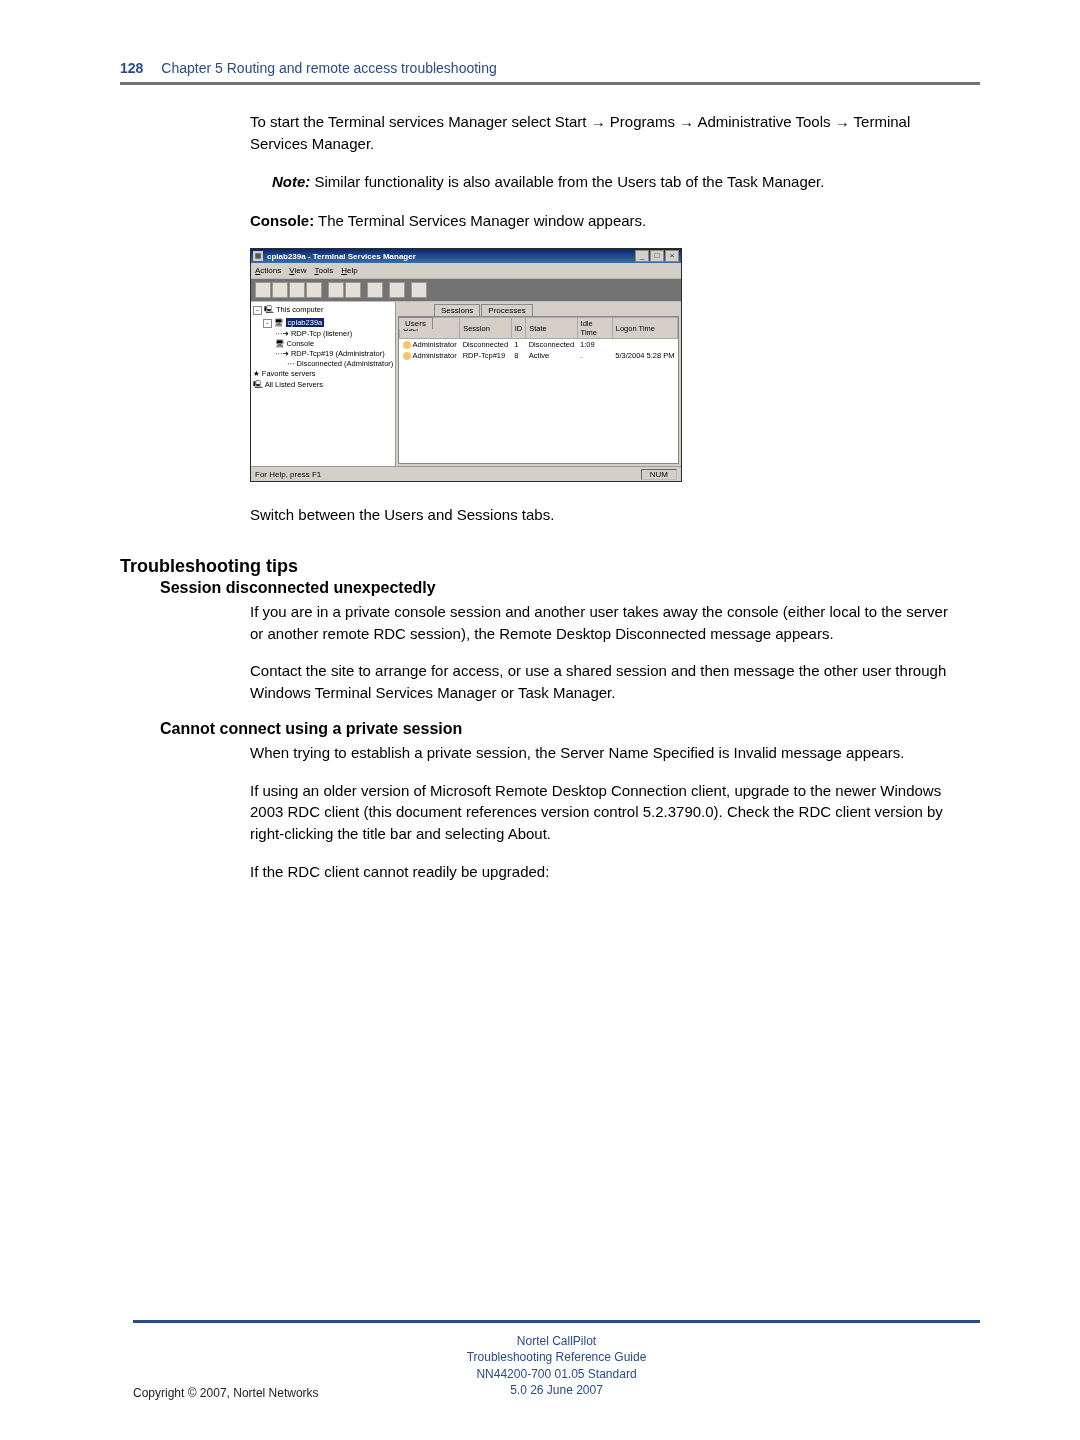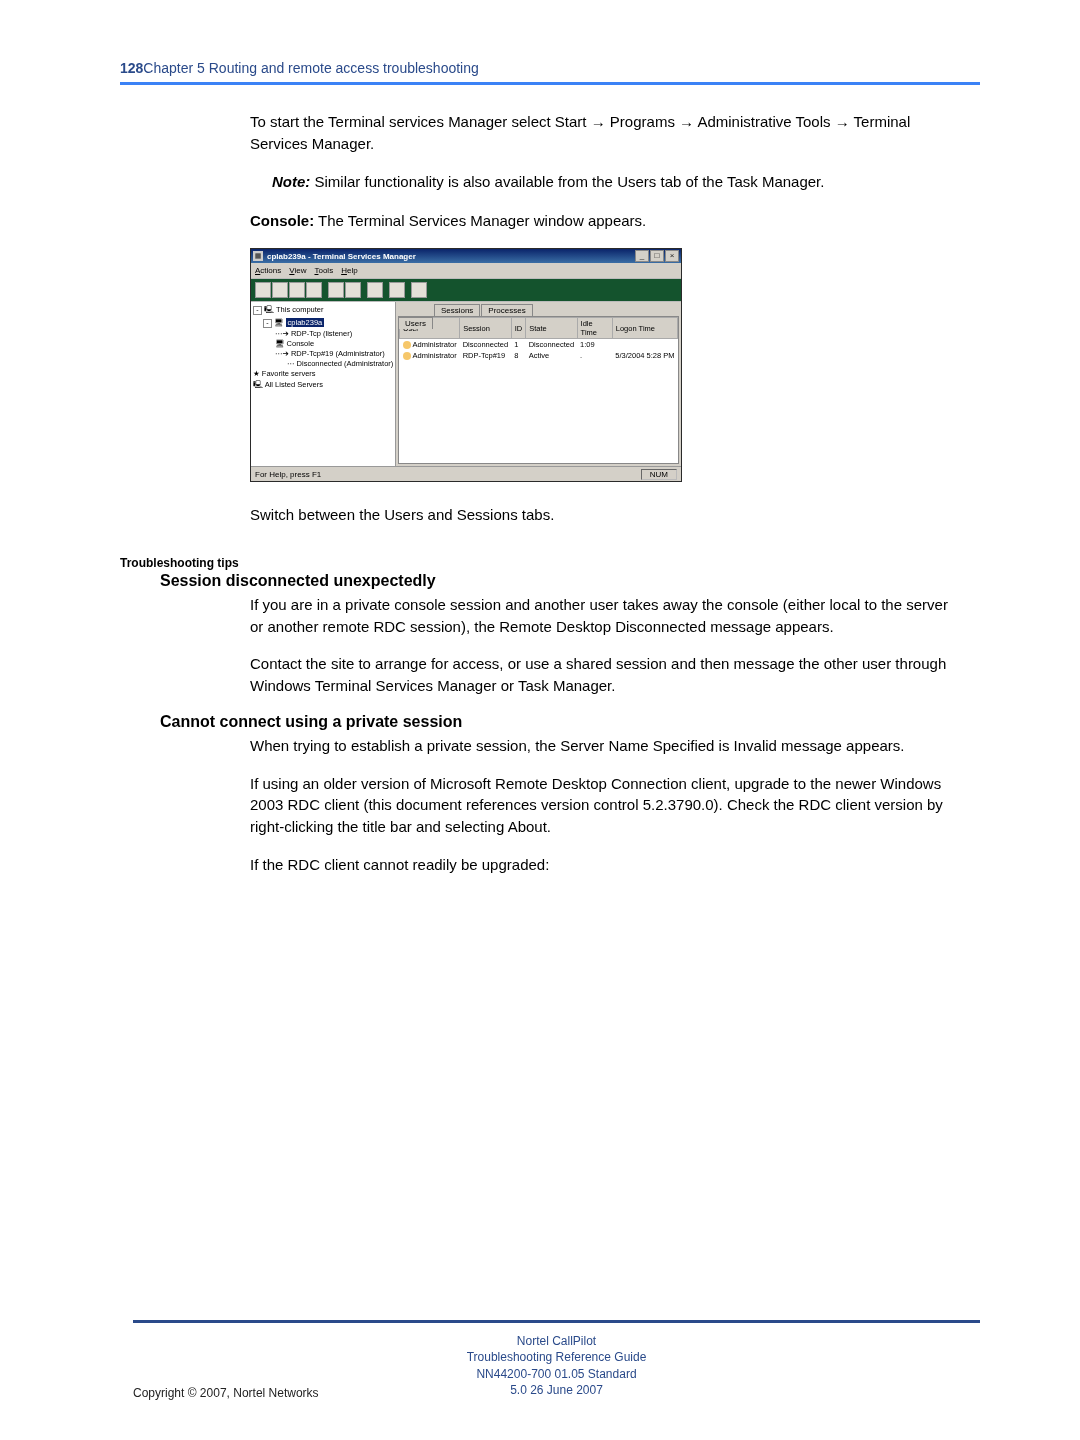--- a/index.html
+++ b/index.html
@@ -14,25 +14,25 @@
     width: 1080px;
     margin: 0 auto;
     box-sizing: border-box;
     padding: 60px 100px 40px 120px;
     position: relative;
     min-height: 1440px;
   }
   .header {
     display: flex;
     align-items: baseline;
-    gap: 0;
+    gap: 18px;
     font-size: 14px;
     color: #2a4a8a;
     padding-bottom: 6px;
-    border-bottom: 3px solid #3b82f6;
+    border-bottom: 3px solid #737373;
     margin-bottom: 26px;
   }
   .header .pagenum { font-weight: bold; }
   .body-col {
     margin-left: 130px;
     margin-right: 20px;
   }
   .para {
     margin: 0 0  16px 0;
     line-height: 1.45;
@@ -45,21 +45,21 @@
   }
   .note .note-label { font-weight: bold; font-style: italic; }
   .result { line-height: 1.45; margin-bottom: 16px; }
   .result .result-label { font-weight: bold; }
 
   
   .screenshot {
     width: 430px;
     height: 232px;
     border: 1px solid #2a2a2a;
-    background: #14532d;
+    background: #737373;
     font-family: Tahoma, Arial, sans-serif;
     font-size: 8px;
     color: #000;
     margin: 8px 0 22px 0;
     display: flex;
     flex-direction: column;
   }
   .screenshot .titlebar {
     background: linear-gradient(#0a246a,#3a6ea5);
     color: #fff;
@@ -129,21 +129,21 @@
   }
   .screenshot .status {
     height:14px; background:#d4d0c8; border-top:1px solid #999; display:flex;
     align-items:center; padding:0 4px; font-size:8px; justify-content:space-between;
   }
   .screenshot .status .numbox {
     border:1px inset #bbb; padding:0 8px; font-size:8px;
   }
 
   .h2 {
-    font-size: 12px; font-weight: bold; margin: 30px 0 2px 0;
+    font-size: 18px; font-weight: bold; margin: 30px 0 2px 0;
     margin-left: -130px;
   }
   .h3 {
     font-size: 16px; font-weight: bold; margin: 2px 0 4px 0;
     margin-left: -90px;
   }
   .h3.mt { margin-top: 12px; }
 
   .footer {
     position: absolute;

